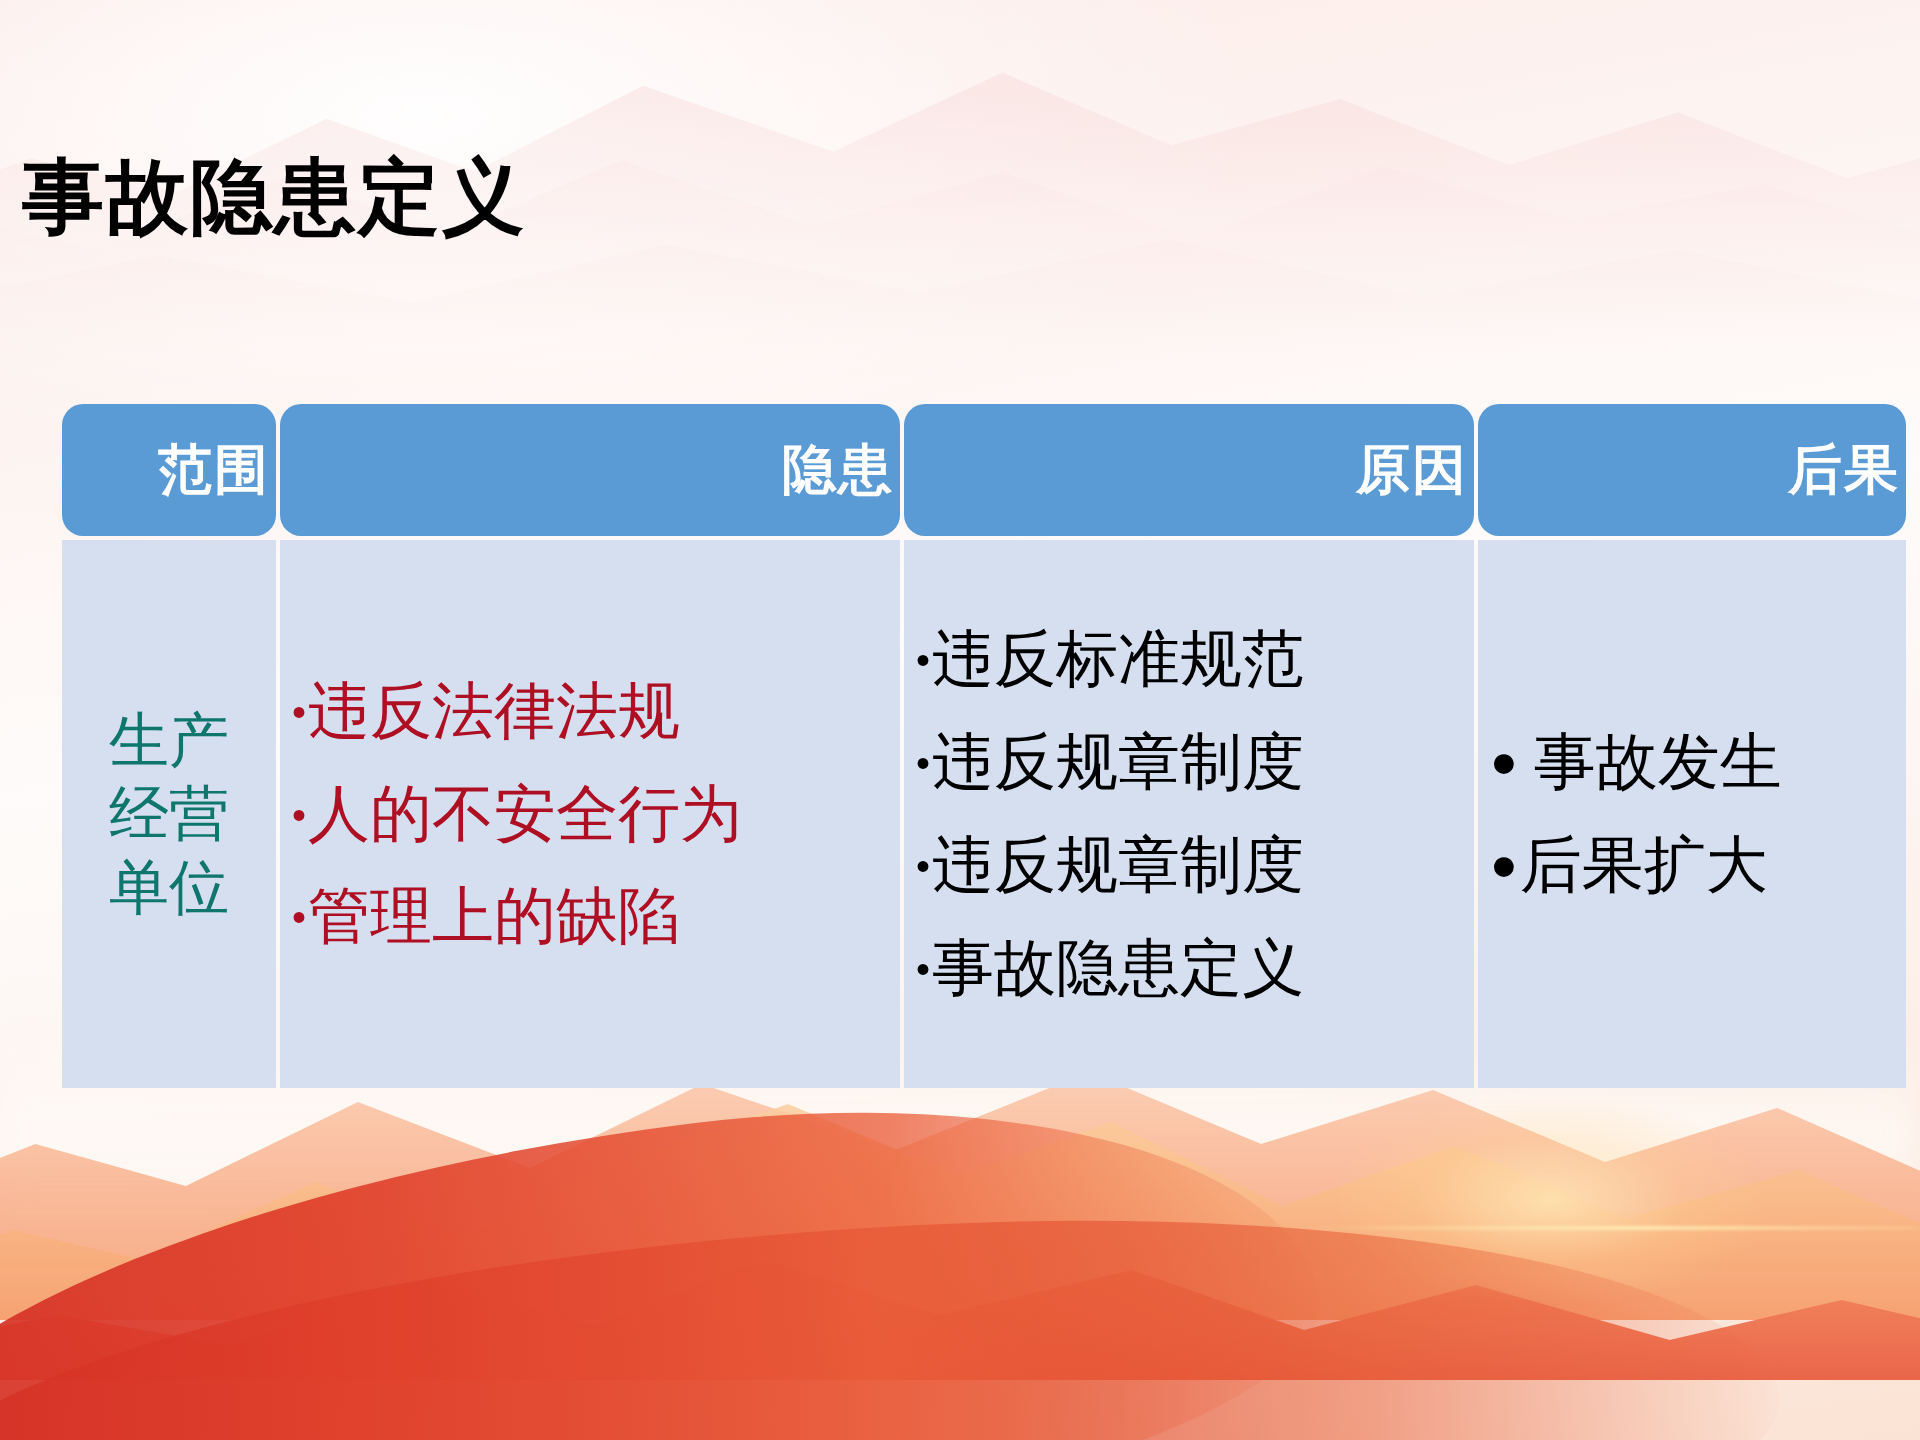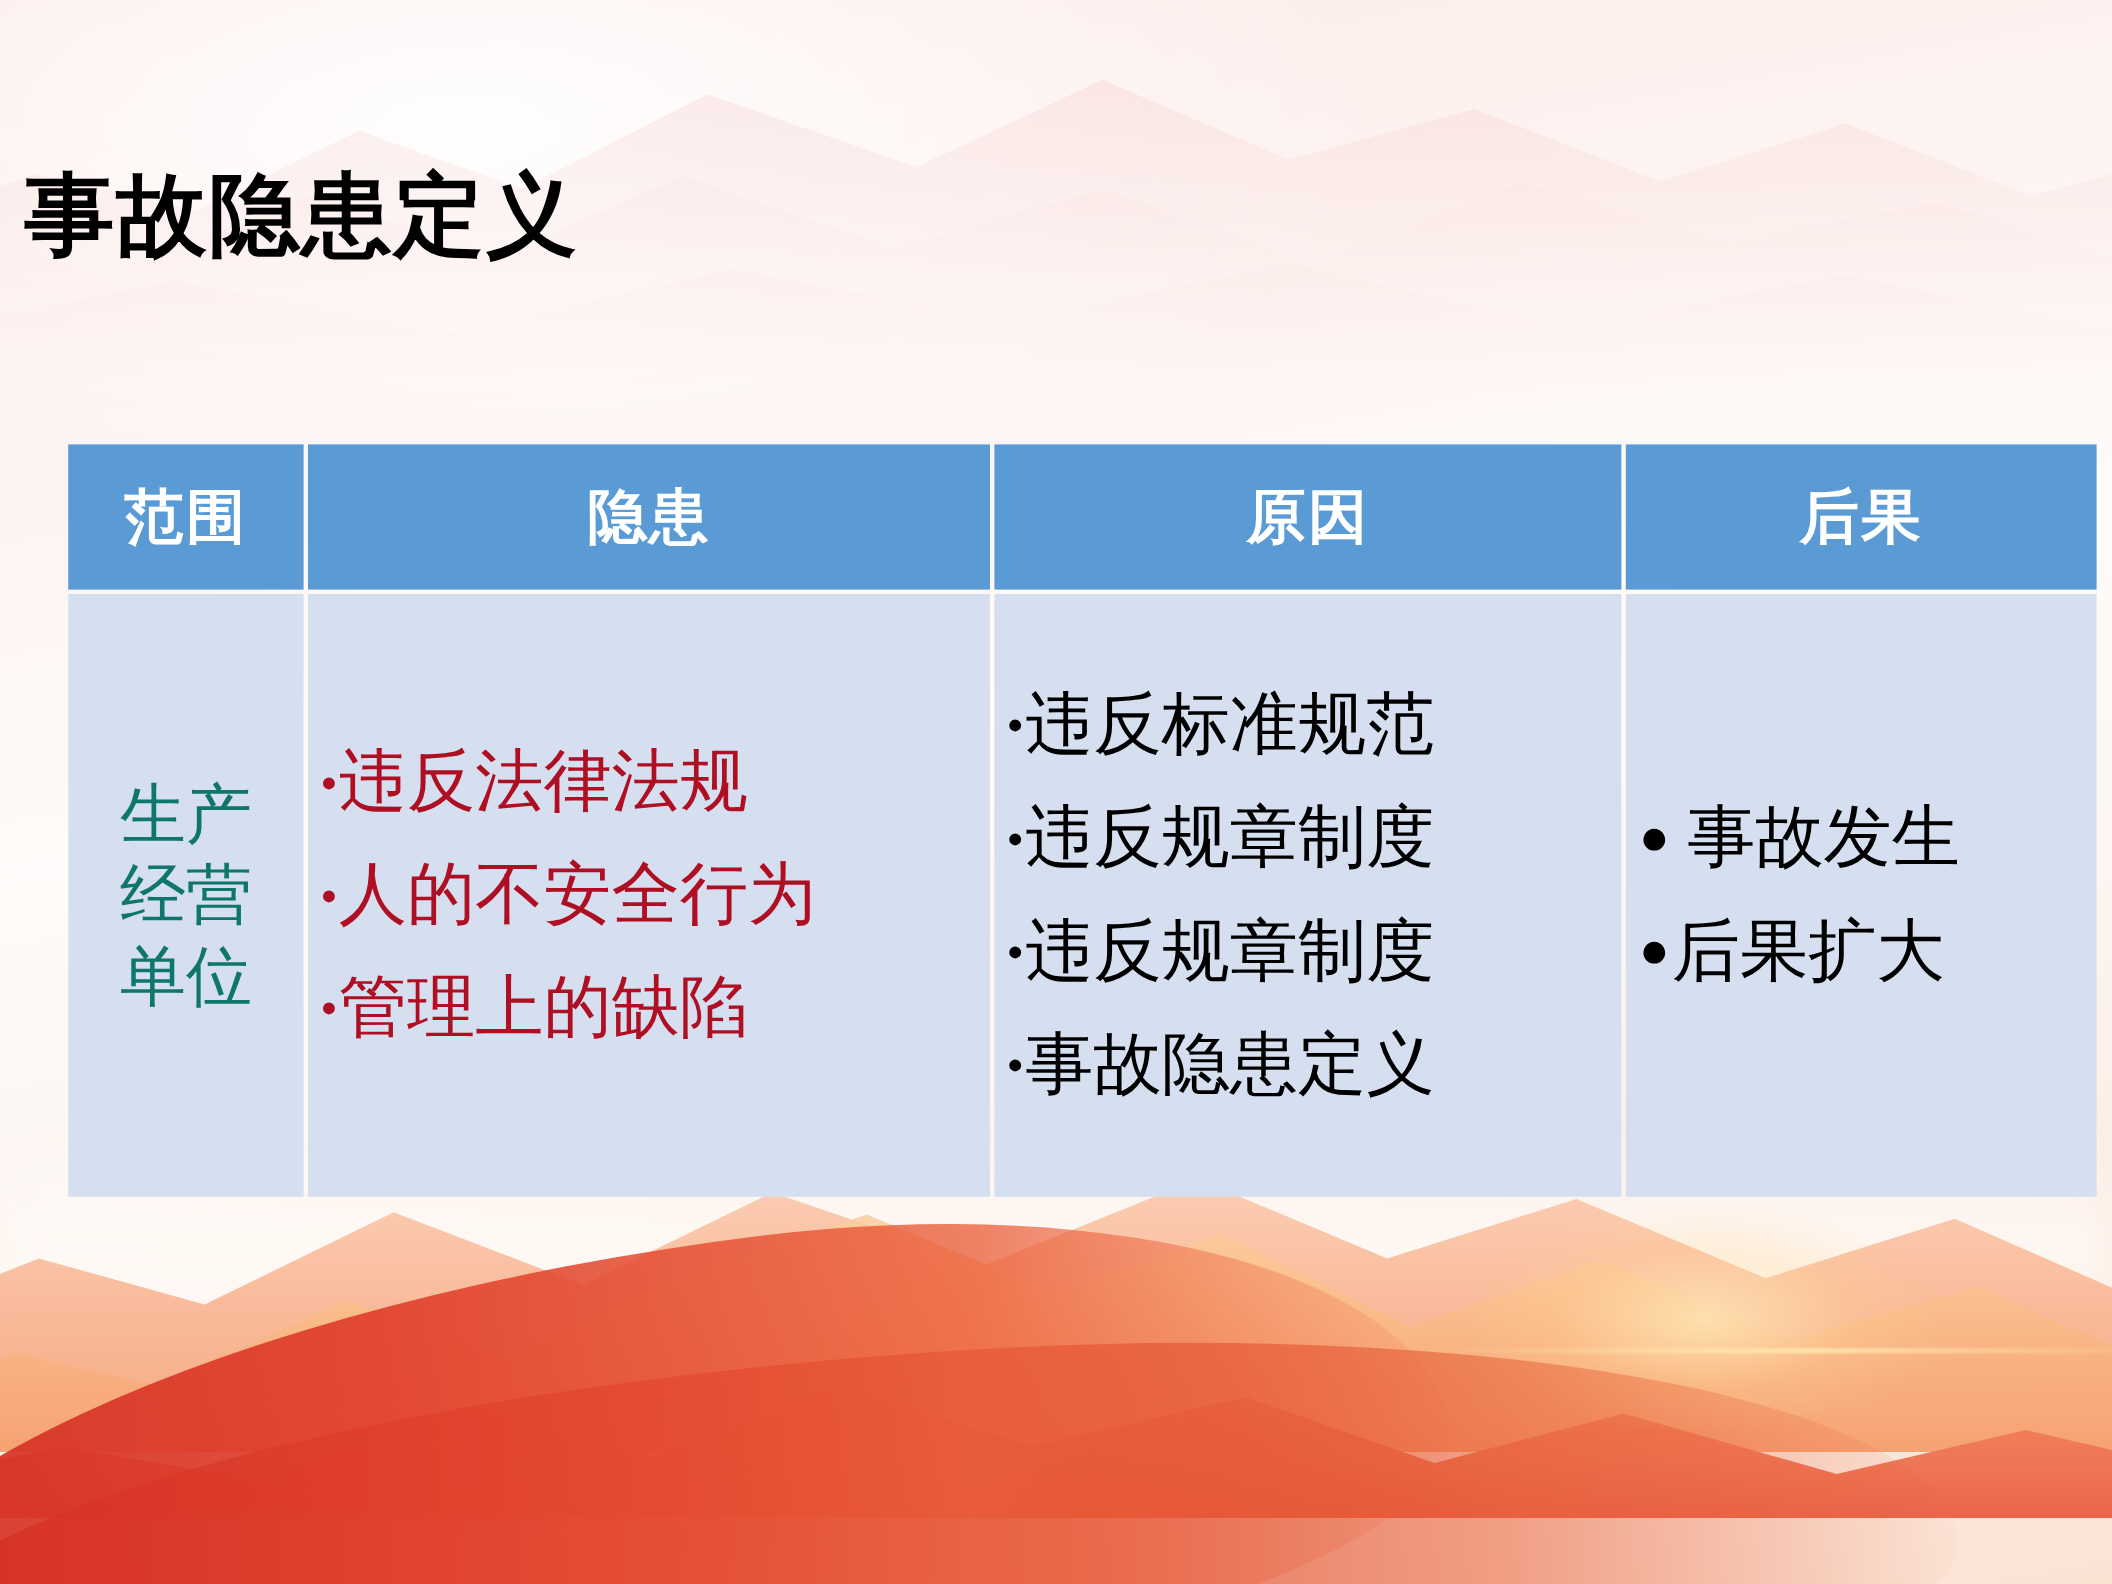--- a/index.html
+++ b/index.html
@@ -158,25 +158,26 @@
     border-spacing: 4px;
     table-layout: fixed;
     width: 1832px;
   }
 
   table.deftable th {
     background: #5B9BD5;
     color: #ffffff;
     font-size: 54px;
     font-weight: bold;
-    text-align: center;
+    text-align: right;
     vertical-align: middle;
     height: 132px;
     padding: 0 6px;
     letter-spacing: 2px;
+    border-radius: 21px;
   }
 
   table.deftable td {
     background: #D6DFF0;
     color: #000000;
     vertical-align: middle;
     padding: 10px 12px;
     height: 548px;
   }
 

